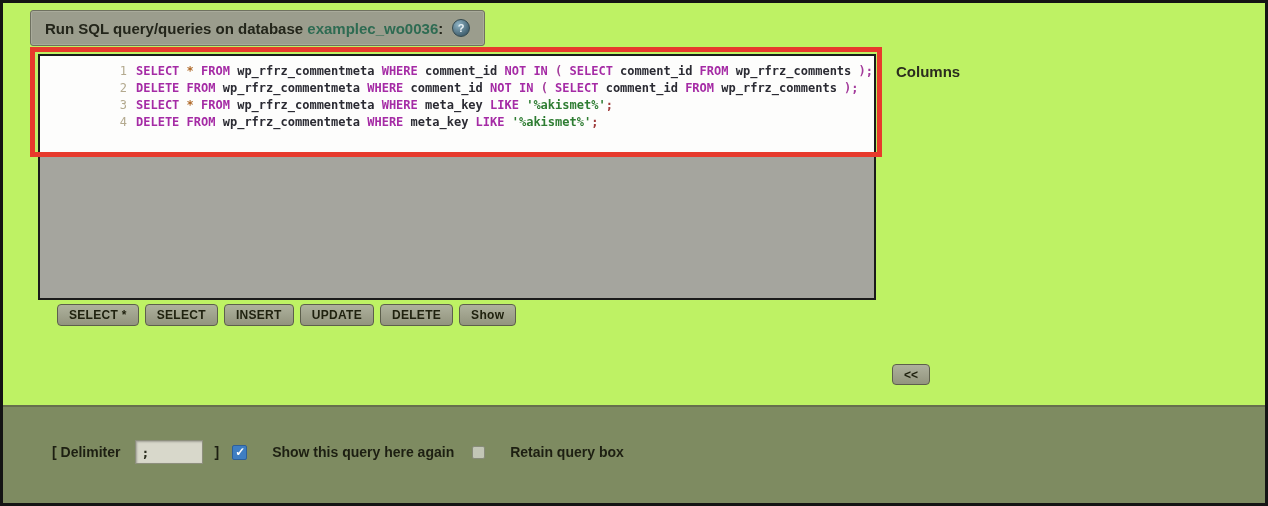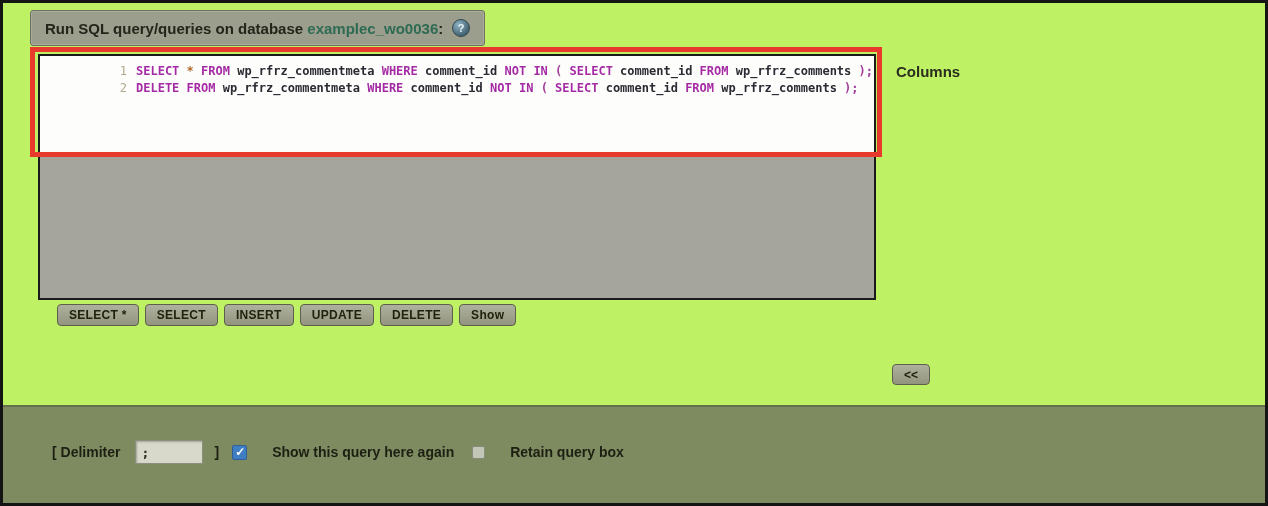--- a/index.html
+++ b/index.html
@@ -118,20 +118,22 @@
     <div class="title-tab">
       <span class="title-text"><span>Run SQL query/queries on database </span><span class="db-name">examplec_wo0036</span><span>:</span></span>
       <span class="help-icon">?</span>
     </div>
 
     <div class="editor-frame dots">
       <div class="editor-white">
         <div class="sql-code">
             <div class="sql-line"><span class="tok ln">1</span><span class="tok kw">SELECT </span><span class="tok st">* </span><span class="tok kw">FROM </span><span class="tok id">wp_rfrz_commentmeta </span><span class="tok kw">WHERE </span><span class="tok id">comment_id </span><span class="tok kw">NOT IN </span><span class="tok pu">( </span><span class="tok kw">SELECT </span><span class="tok id">comment_id </span><span class="tok kw">FROM </span><span class="tok id">wp_rfrz_comments </span><span class="tok pu">);</span></div>
             <div class="sql-line"><span class="tok ln">2</span><span class="tok kw">DELETE FROM </span><span class="tok id">wp_rfrz_commentmeta </span><span class="tok kw">WHERE </span><span class="tok id">comment_id </span><span class="tok kw">NOT IN </span><span class="tok pu">( </span><span class="tok kw">SELECT </span><span class="tok id">comment_id </span><span class="tok kw">FROM </span><span class="tok id">wp_rfrz_comments </span><span class="tok pu">);</span></div>
+            <div class="sql-line"><span class="tok ln">3</span><span class="tok kw">SELECT </span><span class="tok st">* </span><span class="tok kw">FROM </span><span class="tok id">wp_rfrz_commentmeta </span><span class="tok kw">WHERE </span><span class="tok id">meta_key </span><span class="tok kw">LIKE </span><span class="tok sr">'%akismet%'</span><span class="tok sc">;</span></div>
+            <div class="sql-line"><span class="tok ln">4</span><span class="tok kw">DELETE FROM </span><span class="tok id">wp_rfrz_commentmeta </span><span class="tok kw">WHERE </span><span class="tok id">meta_key </span><span class="tok kw">LIKE </span><span class="tok sr">'%akismet%'</span><span class="tok sc">;</span></div>
           </div>
       </div>
     </div>
 
     <div class="red-box"></div>
 
     <div class="toolbar">
         <button class="sql-btn">SELECT *</button>
         <button class="sql-btn">SELECT</button>
         <button class="sql-btn">INSERT</button>

